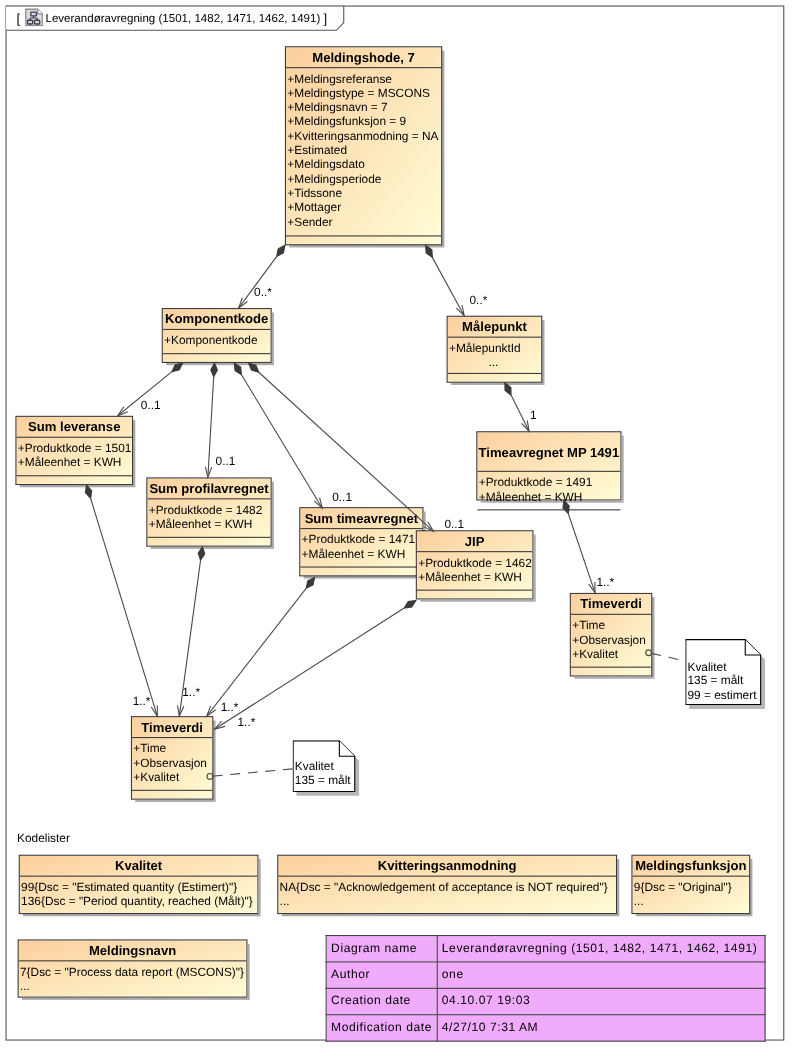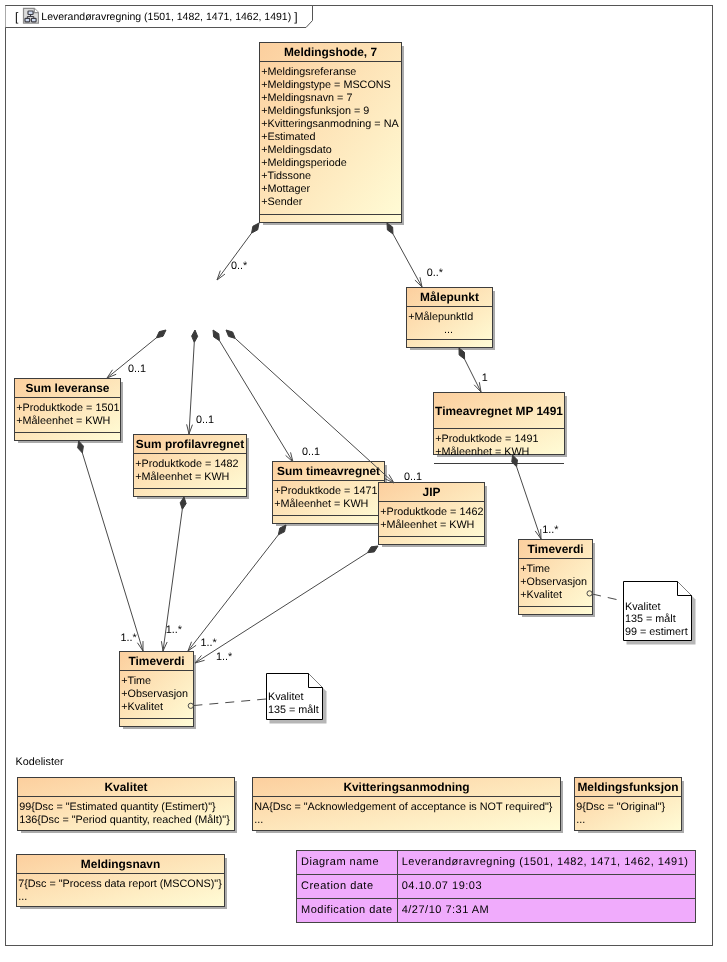--- a/index.html
+++ b/index.html
@@ -80,20 +80,27 @@
         <div class="attr">+Kvitteringsanmodning = NA</div>
         <div class="attr">+Estimated</div>
         <div class="attr">+Meldingsdato</div>
         <div class="attr">+Meldingsperiode</div>
         <div class="attr">+Tidssone</div>
         <div class="attr">+Mottager</div>
         <div class="attr">+Sender</div>
       </div>
       <div class="foot" style="height:7px"></div>
     </div>
+<div class="uclass" style="left:147px;top:280px;width:100px;height:50px">
+      <div class="hdr" style="height:19px">Komponentkode</div>
+      <div class="body" style="height:22px">
+        <div class="attr">+Komponentkode</div>
+      </div>
+      <div class="foot" style="height:7px"></div>
+    </div>
 <div class="uclass" style="left:406px;top:287px;width:87px;height:61px">
       <div class="hdr" style="height:19px">Målepunkt</div>
       <div class="body" style="height:33px">
         <div class="attr">+MålepunktId</div>
         <div class="attr ctr">...</div>
       </div>
       <div class="foot" style="height:7px"></div>
     </div>
 <div class="uclass" style="left:14px;top:378px;width:107px;height:63px">
       <div class="hdr" style="height:19px">Sum leveranse</div>
@@ -199,20 +206,24 @@
         <div class="ln">7{Dsc = "Process data report (MSCONS)"}</div>
         <div class="ln">...</div>
       </div>
     </div>
 <div class="seclabel" style="left:15.5px;top:756.2px">Kodelister</div>
 <table class="infotable" style="left:296px;top:850px;width:400px">
       <tbody>
         <tr>
           <td style="width:100px">Diagram name</td>
           <td>Leverandøravregning (1501, 1482, 1471, 1462, 1491)</td>
+        </tr>
+        <tr>
+          <td style="width:100px">Author</td>
+          <td>one</td>
         </tr>
         <tr>
           <td style="width:100px">Creation date</td>
           <td>04.10.07 19:03</td>
         </tr>
         <tr>
           <td style="width:100px">Modification date</td>
           <td>4/27/10 7:31 AM</td>
         </tr>
       </tbody>

